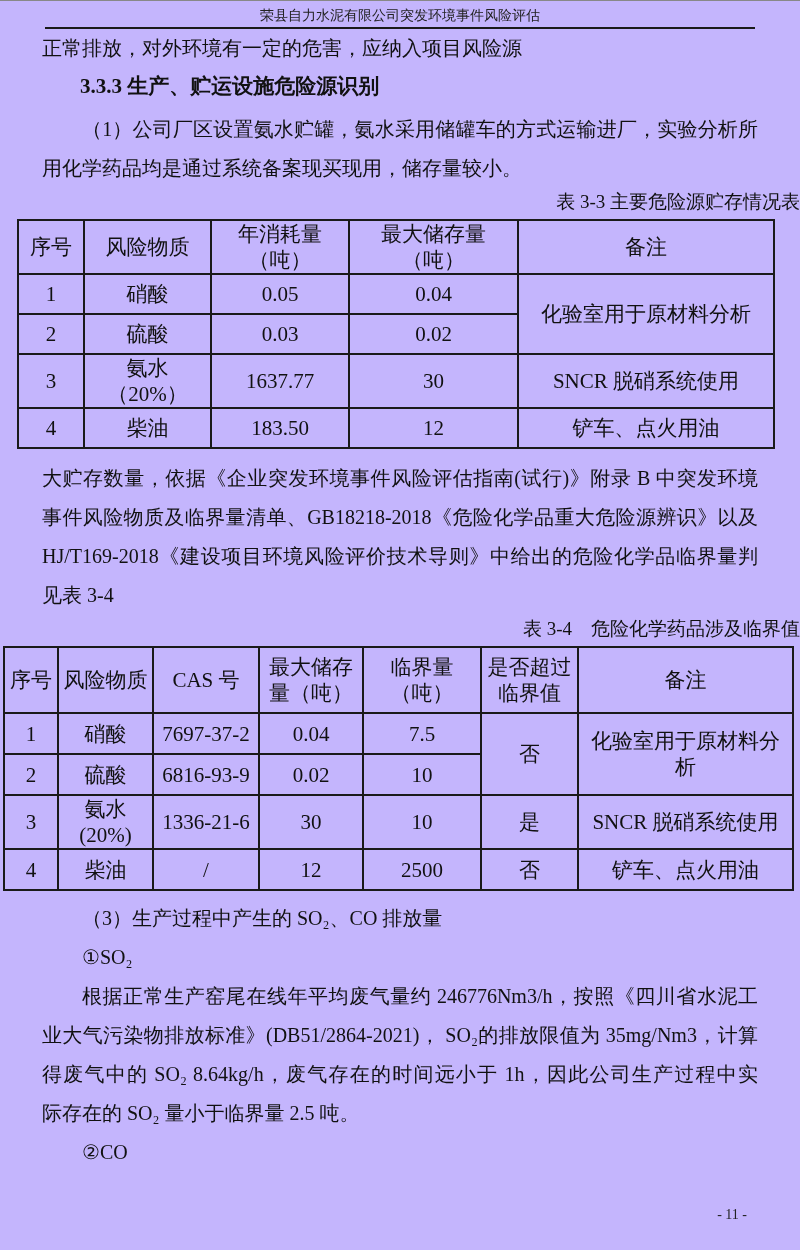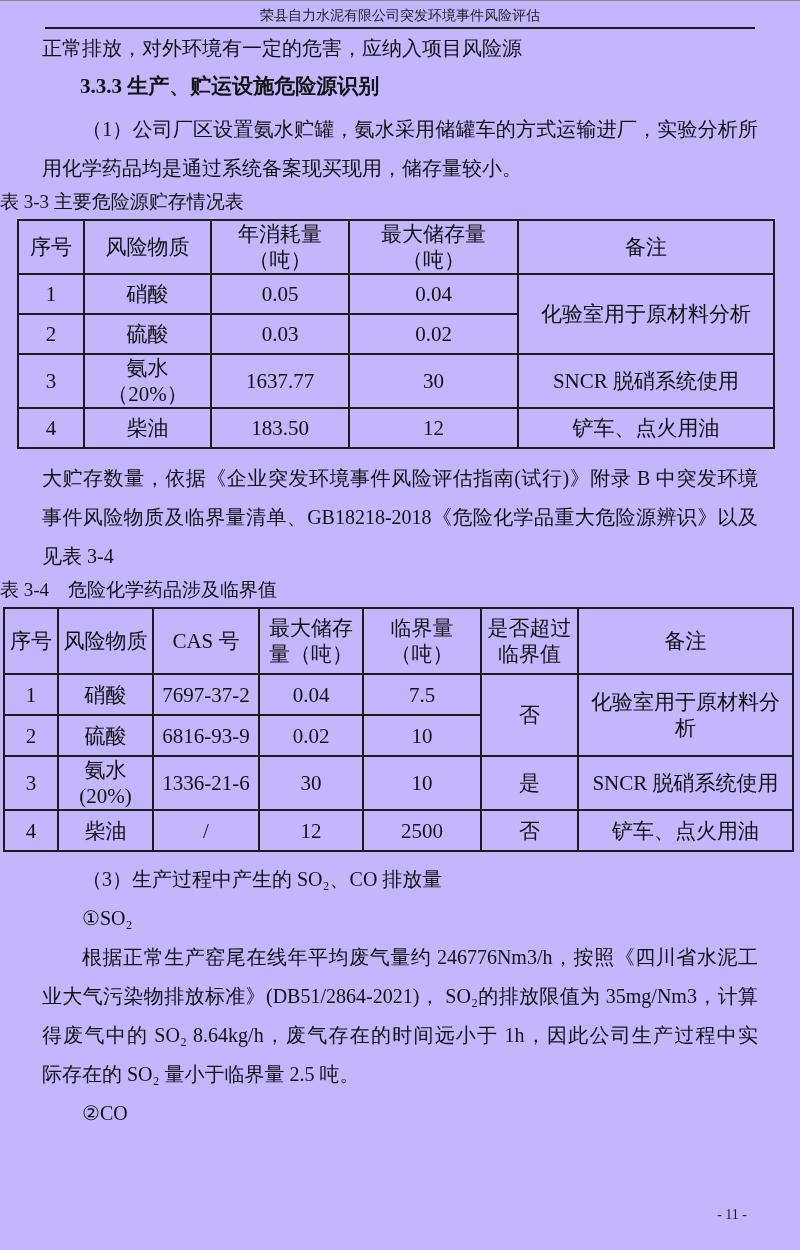--- a/index.html
+++ b/index.html
@@ -34,21 +34,21 @@
   .textline.fill { text-align:justify; text-align-last:justify; }
   .textline.ind { text-indent:40px; }
   .section-heading {
     margin:0 42px;
     padding-left:38px;
     font-size:21px;
     font-weight:bold;
     line-height:36px;
   }
   .table-title {
-    text-align:left;
+    text-align:right;
     font-size:19px;
     line-height:28px;
     white-space:pre-wrap;
   }
   .para { }
   .para-1 { margin-top:6px; }
   .para-2 { margin-top:10px; }
   .para-3 { margin-top:8px; }
   table {
     border-collapse:collapse;
@@ -140,20 +140,21 @@
           <td>183.50</td>
           <td>12</td>
           <td>铲车、点火用油</td>
         </tr>
       </tbody>
     </table>
 
   <div class="para para-2">
       <div class="textline fill">大贮存数量，依据《企业突发环境事件风险评估指南(试行)》附录 B 中突发环境</div>
       <div class="textline fill">事件风险物质及临界量清单、GB18218-2018《危险化学品重大危险源辨识》以及</div>
+      <div class="textline fill">HJ/T169-2018《建设项目环境风险评价技术导则》中给出的危险化学品临界量判</div>
       <div class="textline">见表 3-4</div>
     </div>
 
   <div class="table-title">表 3-4　危险化学药品涉及临界值</div>
 
   <table id="table34">
       <colgroup>
         <col style="width: 54px;">
         <col style="width: 95px;">
         <col style="width: 106px;">

